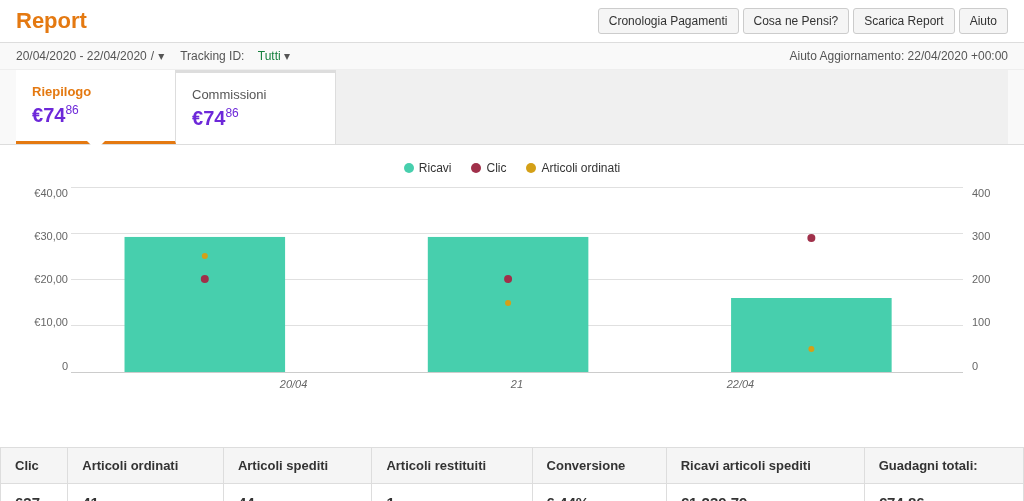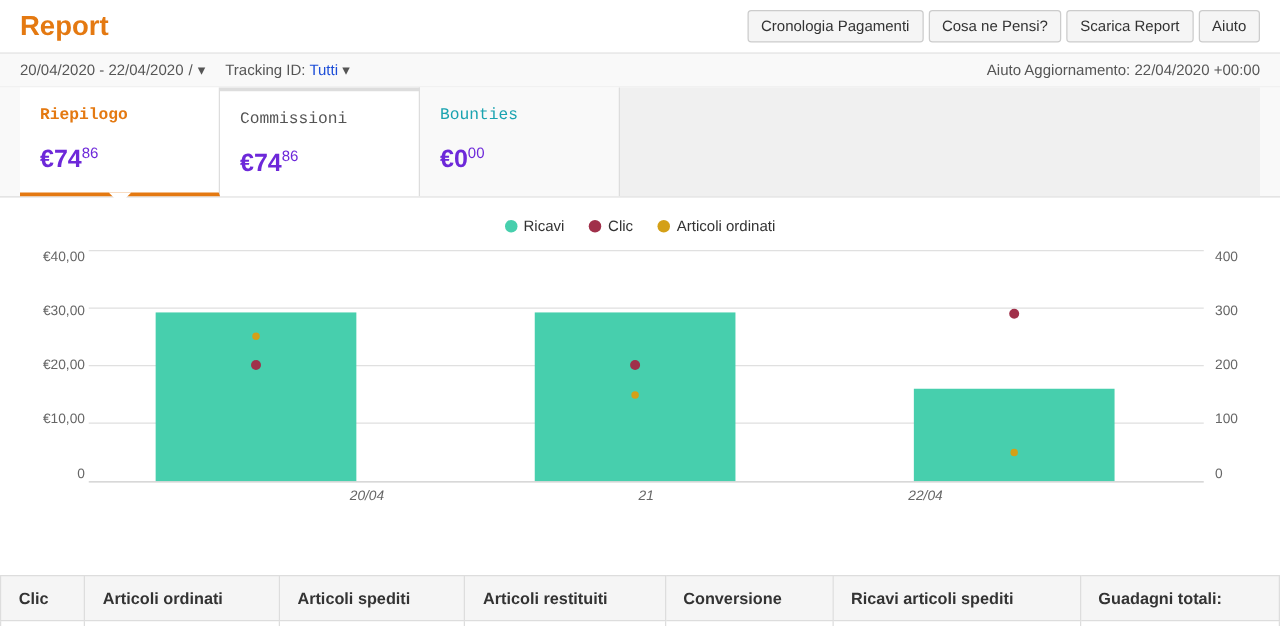--- a/index.html
+++ b/index.html
@@ -9,28 +9,28 @@
     .top-bar { display: flex; justify-content: space-between; align-items: center; padding: 8px 16px; border-bottom: 1px solid #ddd; }
     .page-title { color: #e47911; font-size: 22px; font-weight: bold; }
     .top-nav { display: flex; gap: 4px; }
     .top-nav button { background: #f5f5f5; border: 1px solid #ccc; padding: 5px 10px; font-size: 12px; cursor: pointer; border-radius: 3px; color: #333; }
 
     
     .sub-header { display: flex; justify-content: space-between; align-items: flex-end; padding: 6px 16px; background: #f9f9f9; border-bottom: 1px solid #eee; font-size: 12px; color: #555; }
     .date-range { display: flex; align-items: center; gap: 4px; }
     .date-range a { color: #0066c0; cursor: pointer; text-decoration: none; }
     .tracking-id { margin-left: 12px; }
-    .tracking-id a { color: #1d4ed8; cursor: pointer; text-decoration: none; }
+    .tracking-id a { color: #15803d; cursor: pointer; text-decoration: none; margin-left: 10px; }
     .last-update { color: #555; font-size: 12px; }
 
     
     .summary-area { display: flex; padding: 0 16px; background: #f9f9f9; border-bottom: 1px solid #ddd; }
     .summary-card { padding: 14px 24px 14px 16px; border-right: 1px solid #ddd; cursor: pointer; min-width: 160px; }
     .summary-card.bounties { background: #f9f9f9; }
-    .card-label { font-size: 13px; color: #0066c0; margin-bottom: 16px; font-family: Liberation Mono, monospace; }
+    .card-label { font-size: 13px; color: #0066c0; margin-bottom: 4px; }
     .card-label.active-label { color: #e47911; font-weight: bold; }
     .card-label.bounty-label { color: #1aa3b0; }
     .card-value { font-size: 20px; font-weight: bold; color: #6d28d9; }
     .card-value sup { font-size: 12px; font-weight: normal; }
 
     
     .chart-area { padding: 16px; }
     .chart-legend { display: flex; justify-content: center; gap: 20px; margin-bottom: 12px; font-size: 12px; }
     .legend-item { display: flex; align-items: center; gap: 5px; }
     .legend-dot { width: 10px; height: 10px; border-radius: 50%; display: inline-block; }
@@ -81,26 +81,20 @@
     <div style="position:absolute; bottom:-9px; left:50%; transform:translateX(-50%); width:0; height:0; border-left:9px solid transparent; border-right:9px solid transparent; border-top:9px solid #fff; z-index:10;"></div>
   </div>
 
   <div class="summary-card" style="background:#fff; border-top:3px solid #ddd;">
     <div class="card-label" style="color:#555;">Commissioni</div>
     <div class="card-value">
       <span>€</span><span>74</span><sup>86</sup>
     </div>
   </div>
 
-  <div class="summary-card bounties">
-    <div class="card-label bounty-label">Bounties</div>
-    <div class="card-value">
-      <span>€</span><span>0</span><sup>00</sup>
-    </div>
-  </div>
   <div style="flex:1; background:#f0f0f0;"></div>
 </div>
 
 <div class="chart-area">
 
   <div class="chart-legend">
     <div class="legend-item">
       <span class="legend-dot" style="background:#47cfad;"></span>
       <span>Ricavi</span>
     </div>

